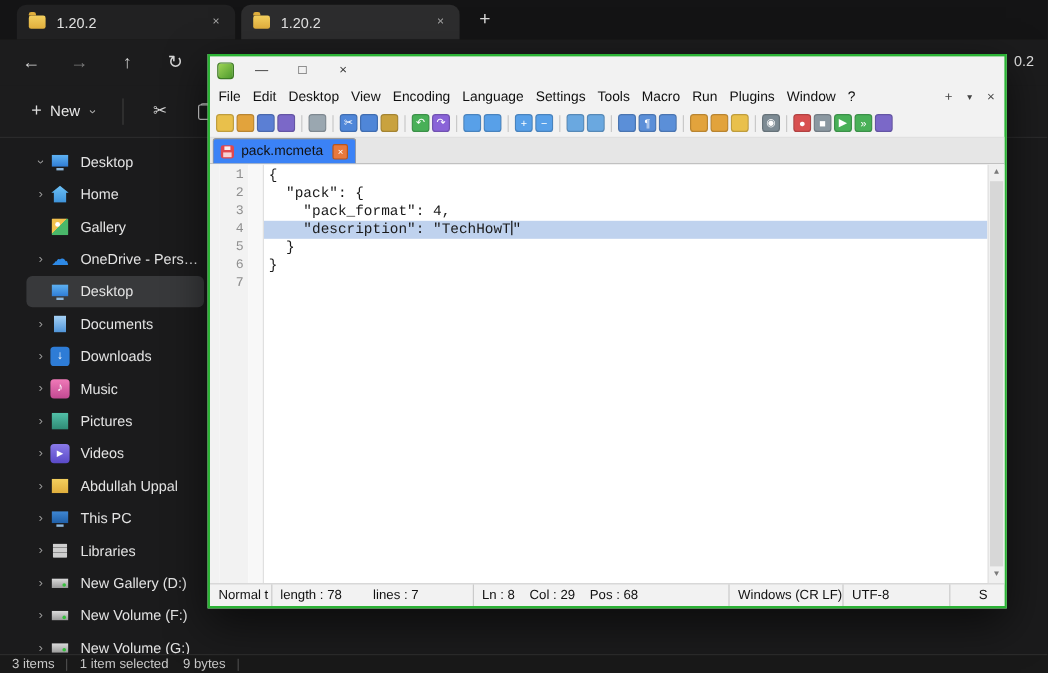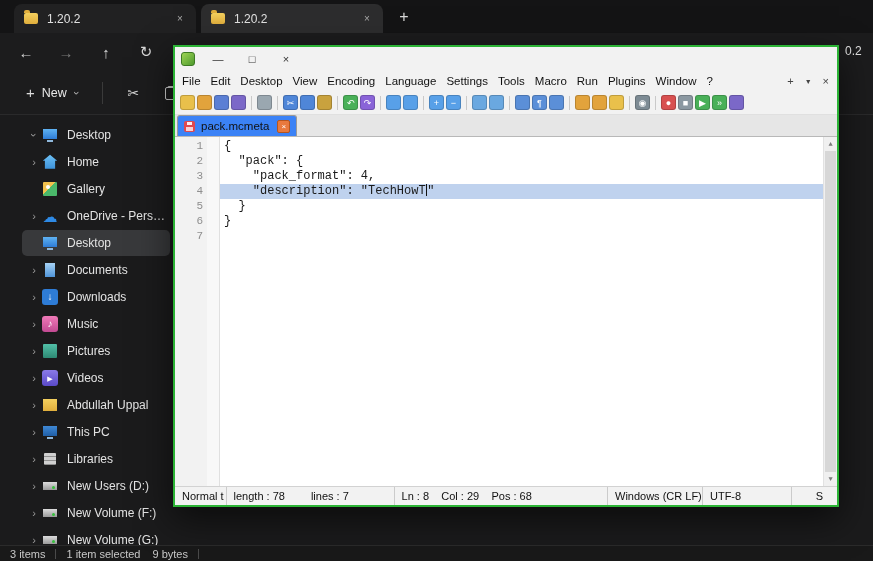--- a/index.html
+++ b/index.html
@@ -252,21 +252,21 @@
           <span class="sb-label">This PC</span>
         </div>
         <div class="sb-item">
           <span class="sb-chev"><span class="chev">›</span></span>
           <span class="sb-ico i-libraries"></span>
           <span class="sb-label">Libraries</span>
         </div>
         <div class="sb-item">
           <span class="sb-chev"><span class="chev">›</span></span>
           <span class="sb-ico i-drive"></span>
-          <span class="sb-label">New Users (D:)</span>
+          <span class="sb-label">New Gallery (D:)</span>
         </div>
         <div class="sb-item">
           <span class="sb-chev"><span class="chev">›</span></span>
           <span class="sb-ico i-drive"></span>
           <span class="sb-label">New Volume (F:)</span>
         </div>
         <div class="sb-item">
           <span class="sb-chev"><span class="chev">›</span></span>
           <span class="sb-ico i-drive"></span>
           <span class="sb-label">New Volume (G:)</span>

